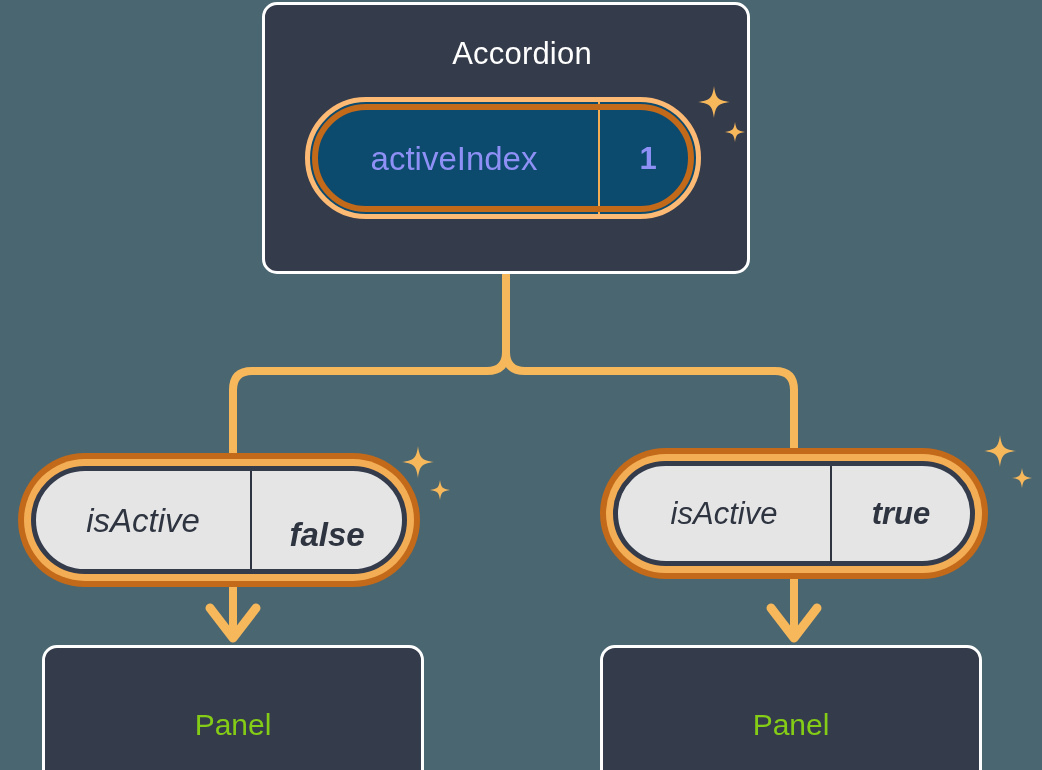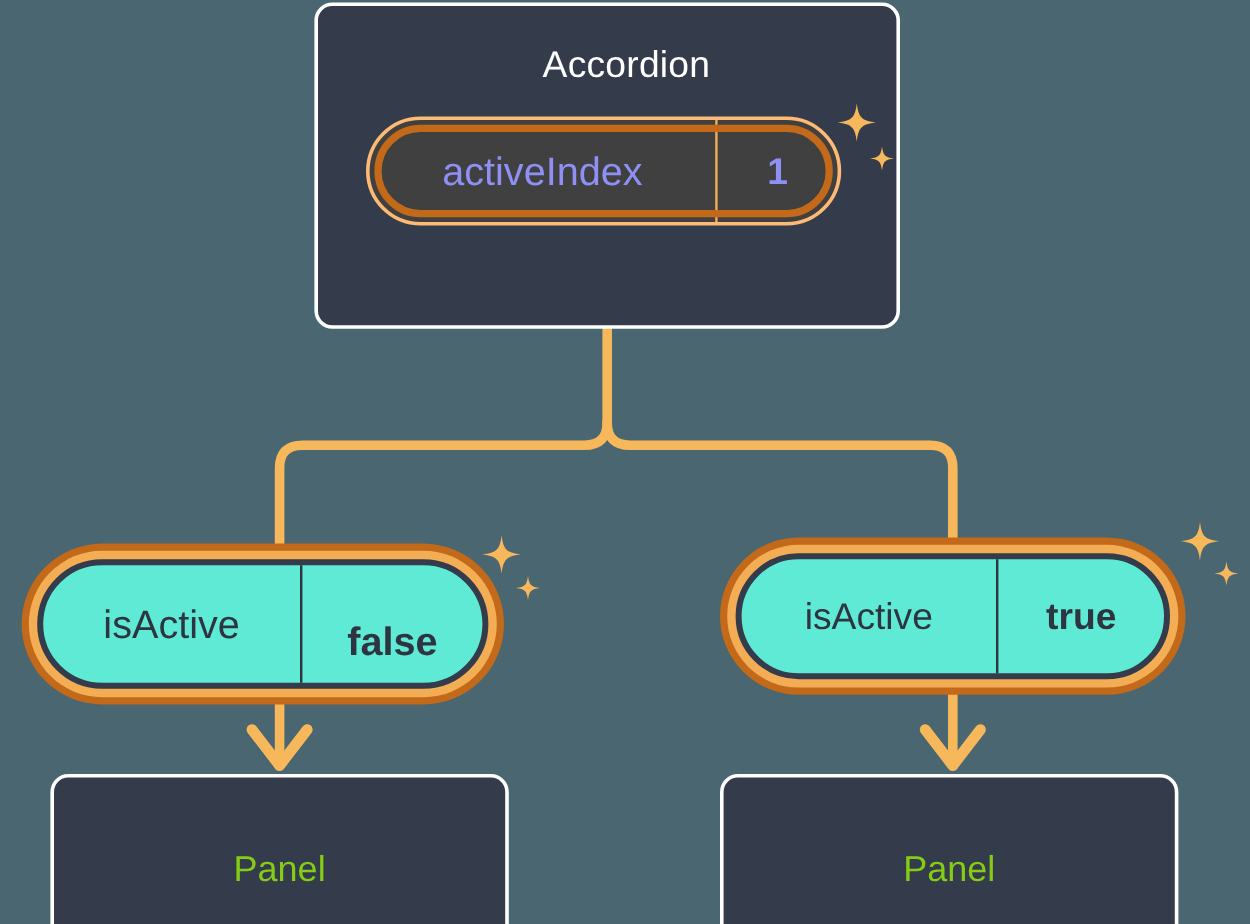--- a/index.html
+++ b/index.html
@@ -78,42 +78,43 @@
     display: flex;
     align-items: stretch;
     border-radius: 999px;
   }
 
   
   #state-pill-active-index {
     left: 305px;
     top: 97px;
     width: 396px;
-    height: 91px;
-    background: #404040;
-    border: 3px solid #fdba74;
+    height: 122px;
+    background: #0c4a6e;
+    border: 5px solid #fdba74;
     outline: 6px solid #c2691a;
     outline-offset: -13px;
     box-shadow: 0 0 0 0 transparent;
   }
   #state-pill-active-index .pill-key,
   #state-pill-active-index .pill-val {
     color: #8e90f5;
   }
   #state-pill-active-index .pill-divider {
     background: #f3ad55;
   }
 
   
   .state-pill-purple {
-    background: #5eead4;
+    background: #e5e5e5;
     border: 5px solid #343b4b;
     box-shadow:
       0 0 0 7px #f3ad55,
       0 0 0 13px #c2691a;
+    font-style: italic;
   }
   .state-pill-purple .pill-key,
   .state-pill-purple .pill-val {
     color: #2e3440;
   }
   .state-pill-purple .pill-divider {
     background: #2e3440;
   }
   #state-pill-is-active-false {
     left: 31px;

